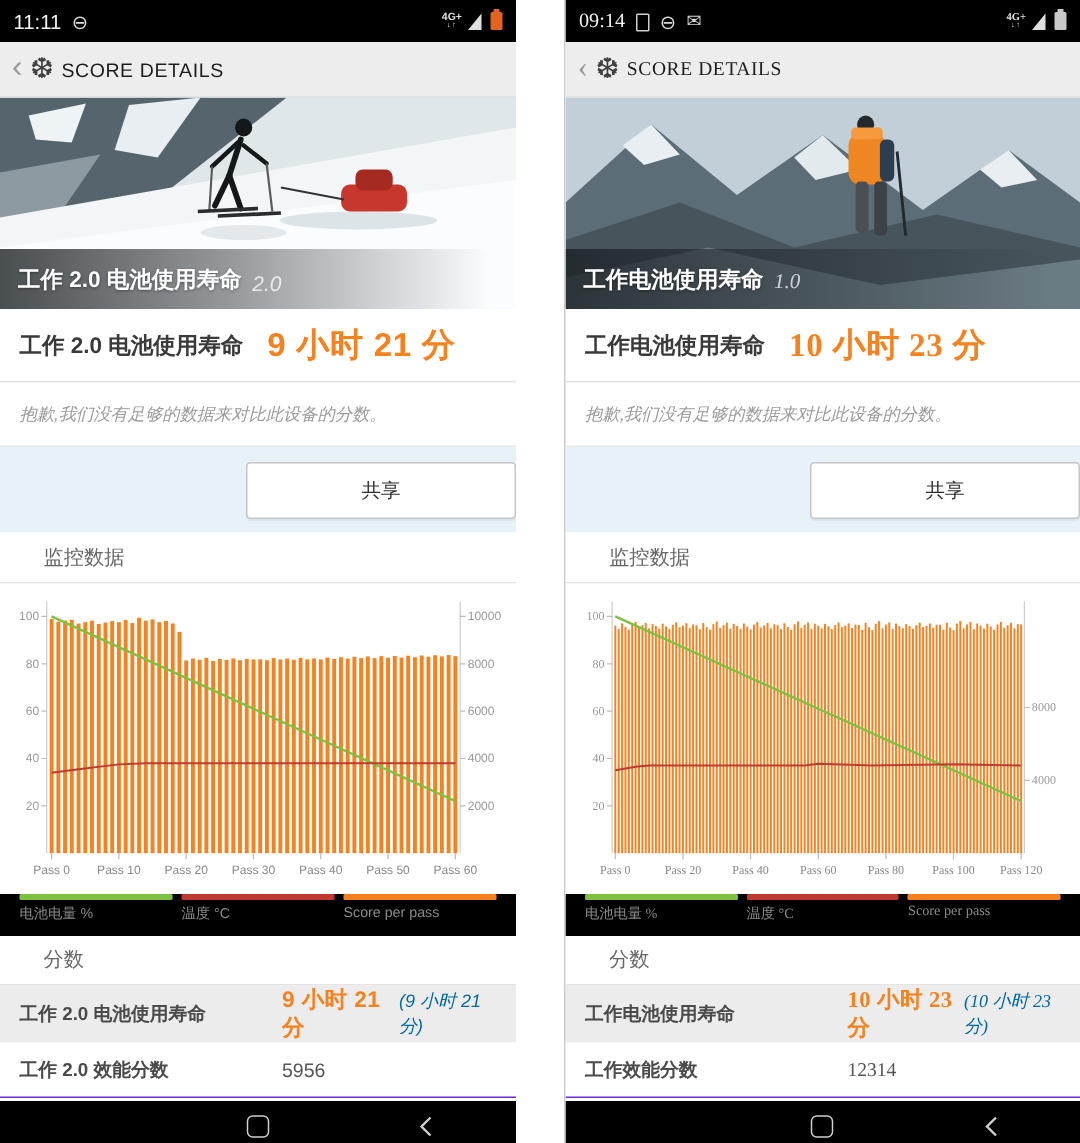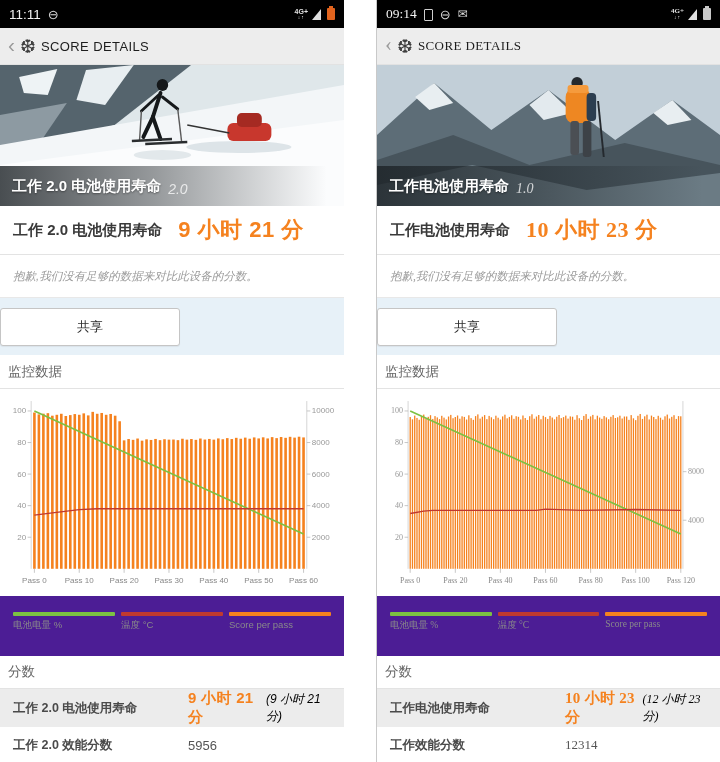--- a/index.html
+++ b/index.html
@@ -36,44 +36,44 @@
 
   
   .banner{height:48px;display:flex;align-items:center;padding:0 13px;border-bottom:1px solid #e3e3e3;flex-shrink:0;}
   .banner-label{font-size:15px;font-weight:bold;color:#3a3a3a;}
   .banner-value{font-size:22px;font-weight:bold;color:#f5821f;margin-left:16px;letter-spacing:.5px;}
 
   
   .note{height:42px;display:flex;align-items:center;padding:0 13px;color:#9b9b9b;font-style:italic;font-size:11.5px;border-bottom:1px solid #e8e8e8;flex-shrink:0;}
 
   
-  .share{height:57px;background:#e7f1f8;display:flex;align-items:center;justify-content:flex-start;flex-shrink:0;}
+  .share{height:57px;background:#e7f1f8;display:flex;align-items:center;justify-content:flex-end;flex-shrink:0;}
   .share-btn{width:178px;height:36px;background:#fff;border:1px solid #c5c5c5;border-radius:3px;font-size:13px;color:#2e2e2e;display:flex;align-items:center;justify-content:center;box-shadow:0 1px 1px rgba(0,0,0,.06);cursor:pointer;}
 
   
-  .sec-head{height:33px;display:flex;align-items:center;padding:0 8px;color:#666;font-size:13.5px;border-bottom:1px solid #e3e3e3;background:#fff;flex-shrink:0;}
+  .sec-head{height:33px;display:flex;align-items:center;padding:0 29px;color:#666;font-size:13.5px;border-bottom:1px solid #e3e3e3;background:#fff;flex-shrink:0;}
   .sec-head.scores{height:32px;}
 
   
   .chart-wrap{height:207px;padding:8px 4px 0;background:#fff;flex-shrink:0;box-sizing:border-box;}
   svg.chart{width:100%;height:192px;display:block;}
 
   
-  .legend{height:28px;display:flex;padding:16px 13px;gap:6px;background:#4c1d95;flex-shrink:0;}
+  .legend{height:28px;display:flex;padding:0 13px;gap:6px;background:#000000;flex-shrink:0;}
   .legend-item{flex:1;min-width:0;}
   .legend-bar{height:4px;border-radius:1px;background:#ccc;}
   .legend-label{font-size:9.5px;color:#8a8a8a;margin-top:3px;white-space:nowrap;}
 
   
   .score-row{display:flex;align-items:center;padding:0 13px;flex-shrink:0;}
   .score-row.gray{height:38px;background:#ececec;}
   .score-row.white{height:36px;background:#fff;border-bottom:1px solid #6d28d9;}
   .row-label{font-size:12.5px;font-weight:bold;color:#4a4a4a;width:175px;flex-shrink:0;}
   .row-value-hl{font-size:15px;font-weight:bold;color:#f5821f;letter-spacing:.3px;}
-  .row-secondary{font-size:12px;font-style:italic;color:#000000;margin-left:3px;}
+  .row-secondary{font-size:12px;font-style:italic;color:#0369a1;margin-left:3px;}
   .row-value-plain{font-size:13px;color:#555;}
 
   .gap2{height:2px;background:#fff;flex-shrink:0;}
 
   
   .navbar{height:34px;background:#000;position:relative;flex-shrink:0;}
   .nav-home{position:absolute;left:50%;top:50%;transform:translate(-50%,-50%);width:13px;height:13px;border:1.6px solid #cfcfcf;border-radius:4px;cursor:pointer;}
   .nav-back{position:absolute;left:278px;top:50%;transform:translateY(-50%);cursor:pointer;line-height:0;}
 </style>
 </head>
@@ -524,21 +524,21 @@
         <div class="legend-bar" style="background: rgb(245, 130, 31);"></div>
         <div class="legend-label">Score per pass</div>
       </div>
     </div>
 
     <div class="sec-head scores">分数</div>
 
     <div class="score-row gray">
       <span class="row-label">工作电池使用寿命</span>
       <span class="row-value-hl">10 小时 23 分</span>
-      <span class="row-secondary">(12 小时 23 分)</span>
+      <span class="row-secondary">(10 小时 23 分)</span>
     </div>
     <div class="score-row white">
       <span class="row-label">工作效能分数</span>
       <span class="row-value-plain">12314</span>
     </div>
 
     <div class="gap2"></div>
     <div class="navbar">
       <div class="nav-home"></div>
       <span class="nav-back">

